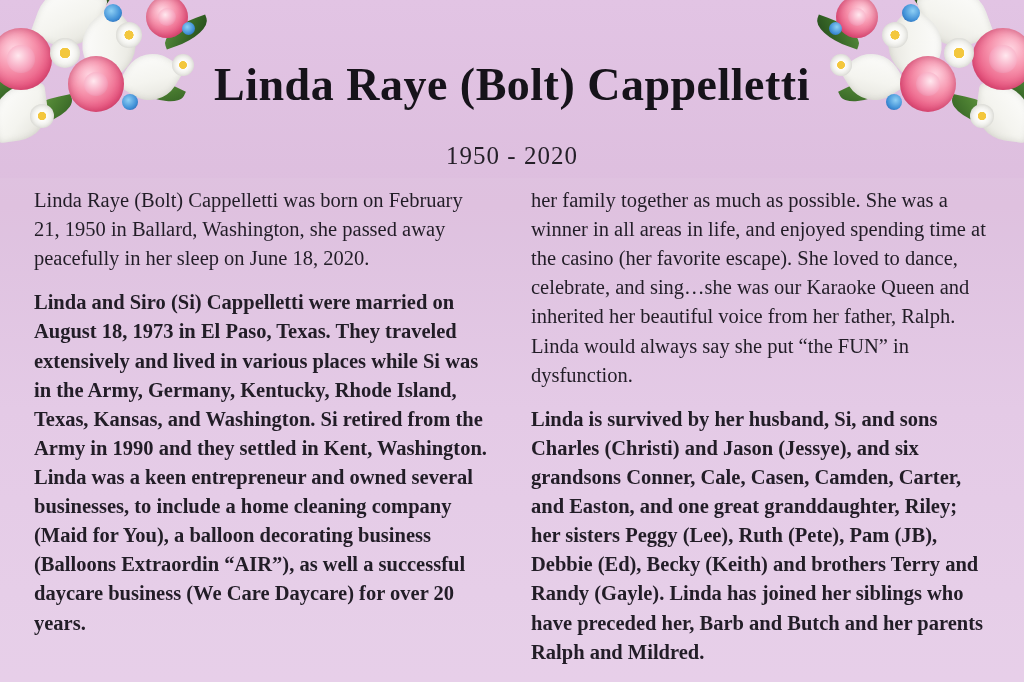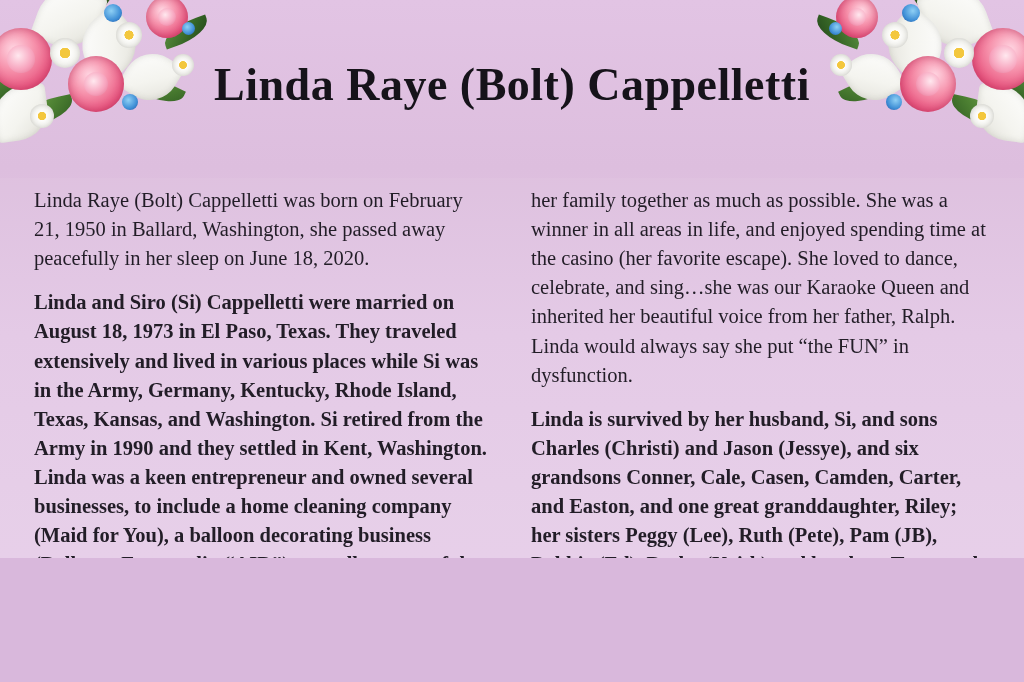--- a/index.html
+++ b/index.html
@@ -9,21 +9,21 @@
   body {
     width: 1024px;
     height: 682px;
     overflow: hidden;
     background: #d9b8dc;
     font-family: "Liberation Serif", serif;
   }
   .page {
     position: relative;
     width: 1024px;
-    height: 558px;
+    height: 682px;
     background: linear-gradient(180deg, #e2c4e4 0%, #ddbede 30%, #e3c7e5 60%, #e6cde8 100%);
     overflow: hidden;
   }
   
   .paper-tint {
     position: absolute;
     left: 0; top: 178px;
     width: 1024px; height: 504px;
     background: rgba(255,255,255,0.06);
     pointer-events: none;
@@ -186,20 +186,21 @@
       <span class="daisy" style="left:54px;  top:122px; width:24px; height:24px;"></span>
       <span class="daisy" style="left:196px; top:72px;  width:22px; height:22px;"></span>
 
       <span class="bluebud" style="left:128px; top:22px;  width:18px; height:18px;"></span>
       <span class="bluebud" style="left:146px; top:112px; width:16px; height:16px;"></span>
 
       <span class="bluebud" style="left:206px; top:40px;  width:13px; height:13px;"></span>
     </div>
 
     <div class="title">Linda Raye (Bolt) Cappelletti</div>
+    <div class="dates">1950 - 2020</div>
   </div>
 
   <div class="columns">
     <div class="col">
       <p>Linda Raye (Bolt) Cappelletti was born on February 21, 1950 in Ballard, Washington, she passed away peacefully in her sleep on June 18, 2020.</p>
       <p>Linda and Siro (Si) Cappelletti were married on August 18, 1973 in El Paso, Texas. They traveled extensively and lived in various places while Si was in the Army, Germany, Kentucky, Rhode Island, Texas, Kansas, and Washington. Si retired from the Army in 1990 and they settled in Kent, Washington. Linda was a keen entrepreneur and owned several businesses, to include a home cleaning company (Maid for You), a balloon decorating business (Balloons Extraordin “AIR”), as well a successful daycare business (We Care Daycare) for over 20 years.</p>
     </div>
     <div class="col">
       <p>her family together as much as possible. She was a winner in all areas in life, and enjoyed spending time at the casino (her favorite escape). She loved to dance, celebrate, and sing…she was our Karaoke Queen and inherited her beautiful voice from her father, Ralph. Linda would always say she put “the FUN” in dysfunction.</p>
       <p>Linda is survived by her husband, Si, and sons Charles (Christi) and Jason (Jessye), and six grandsons Conner, Cale, Casen, Camden, Carter, and Easton, and one great granddaughter, Riley; her sisters Peggy (Lee), Ruth (Pete), Pam (JB), Debbie (Ed), Becky (Keith) and brothers Terry and Randy (Gayle). Linda has joined her siblings who have preceded her, Barb and Butch and her parents Ralph and Mildred.</p>

